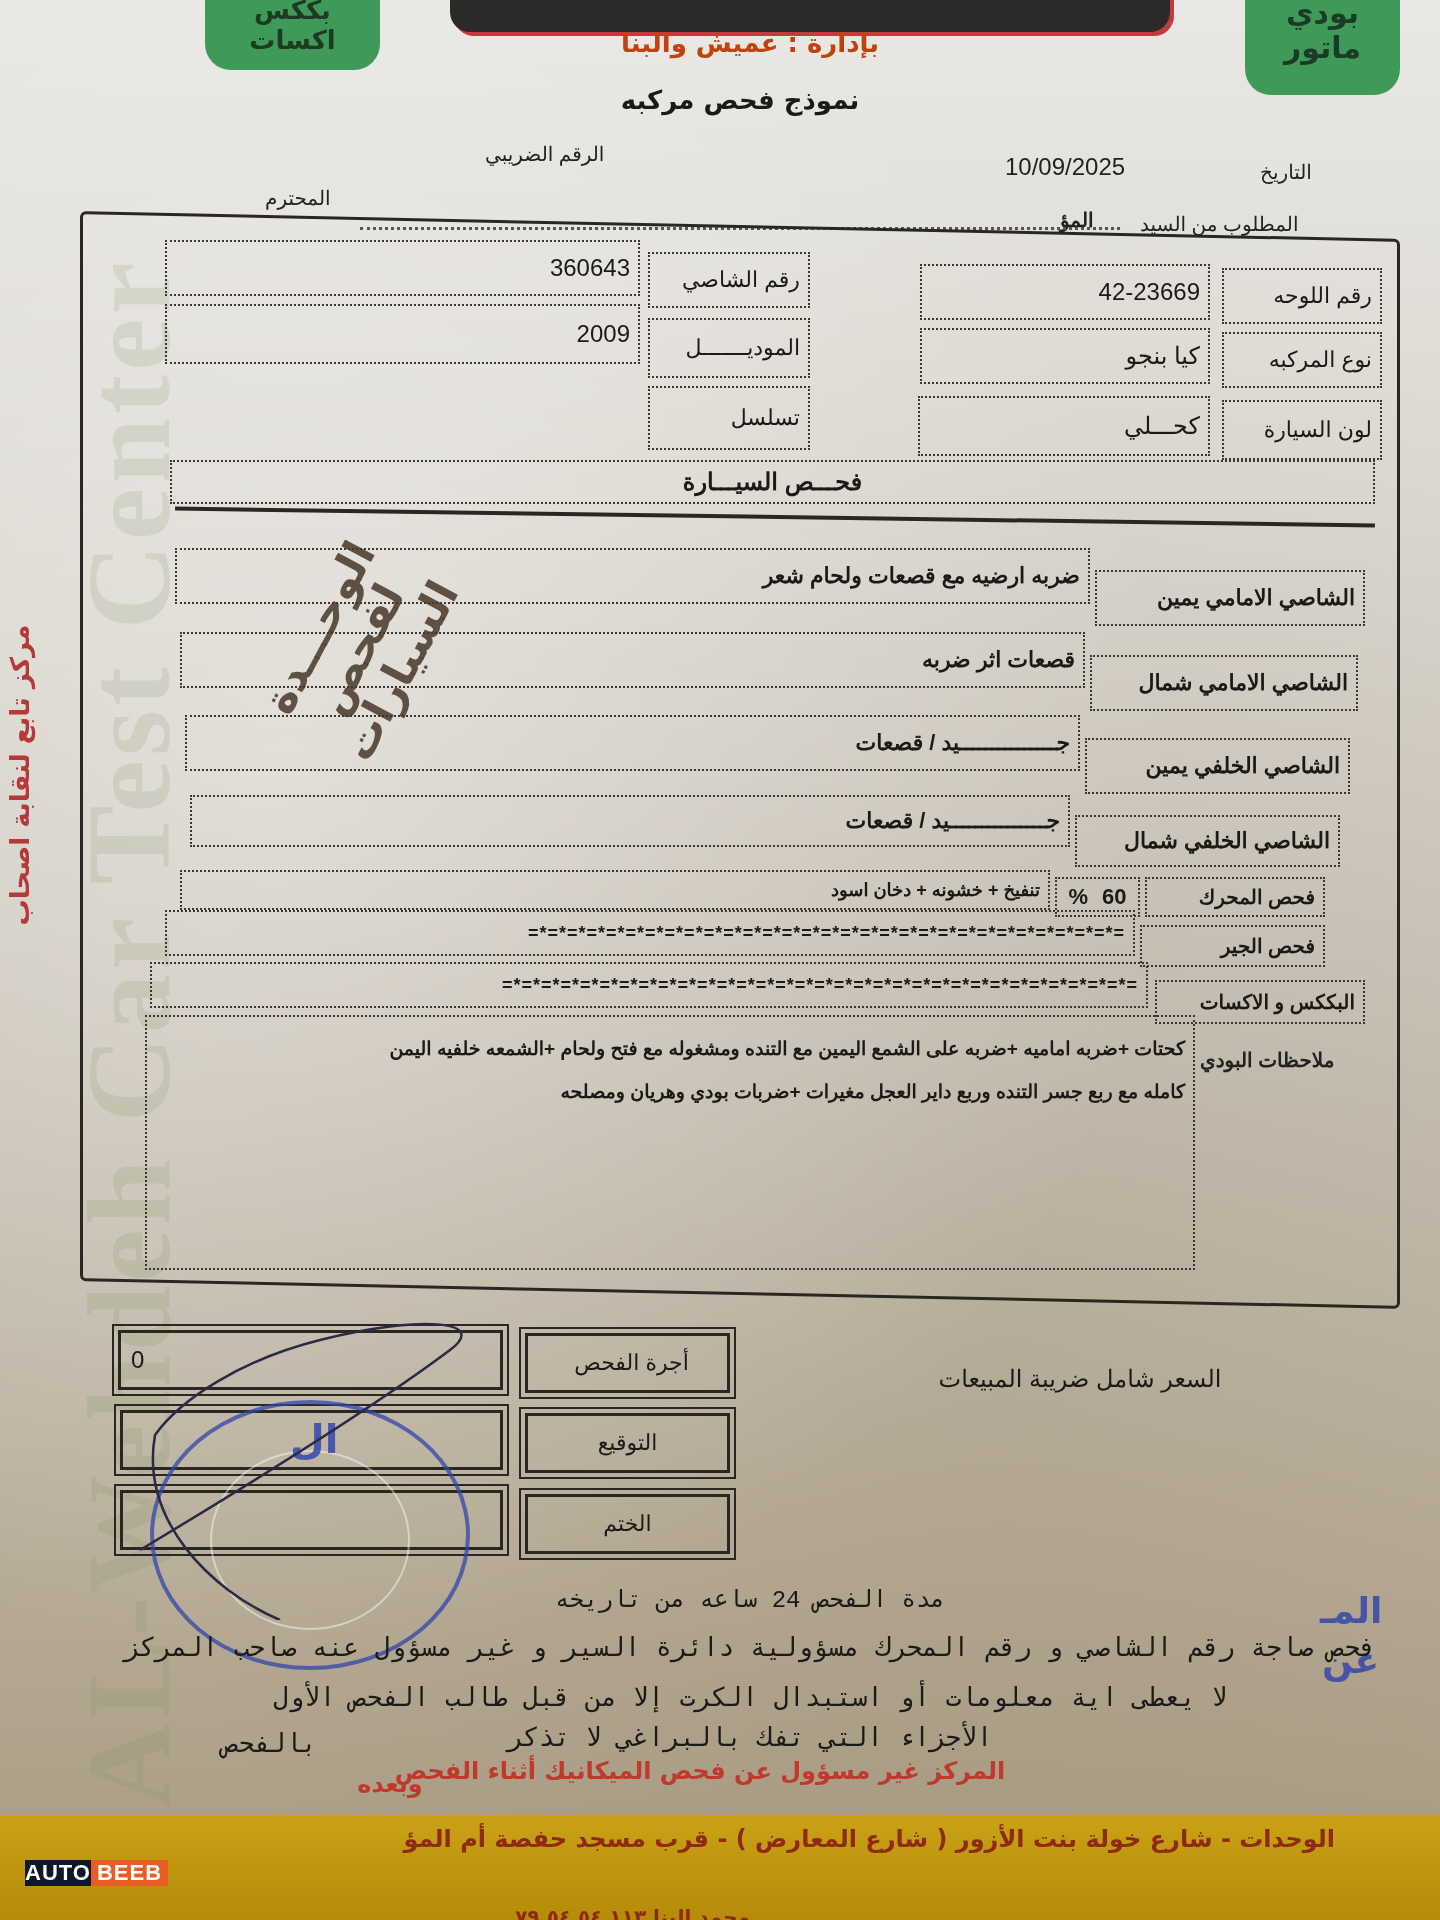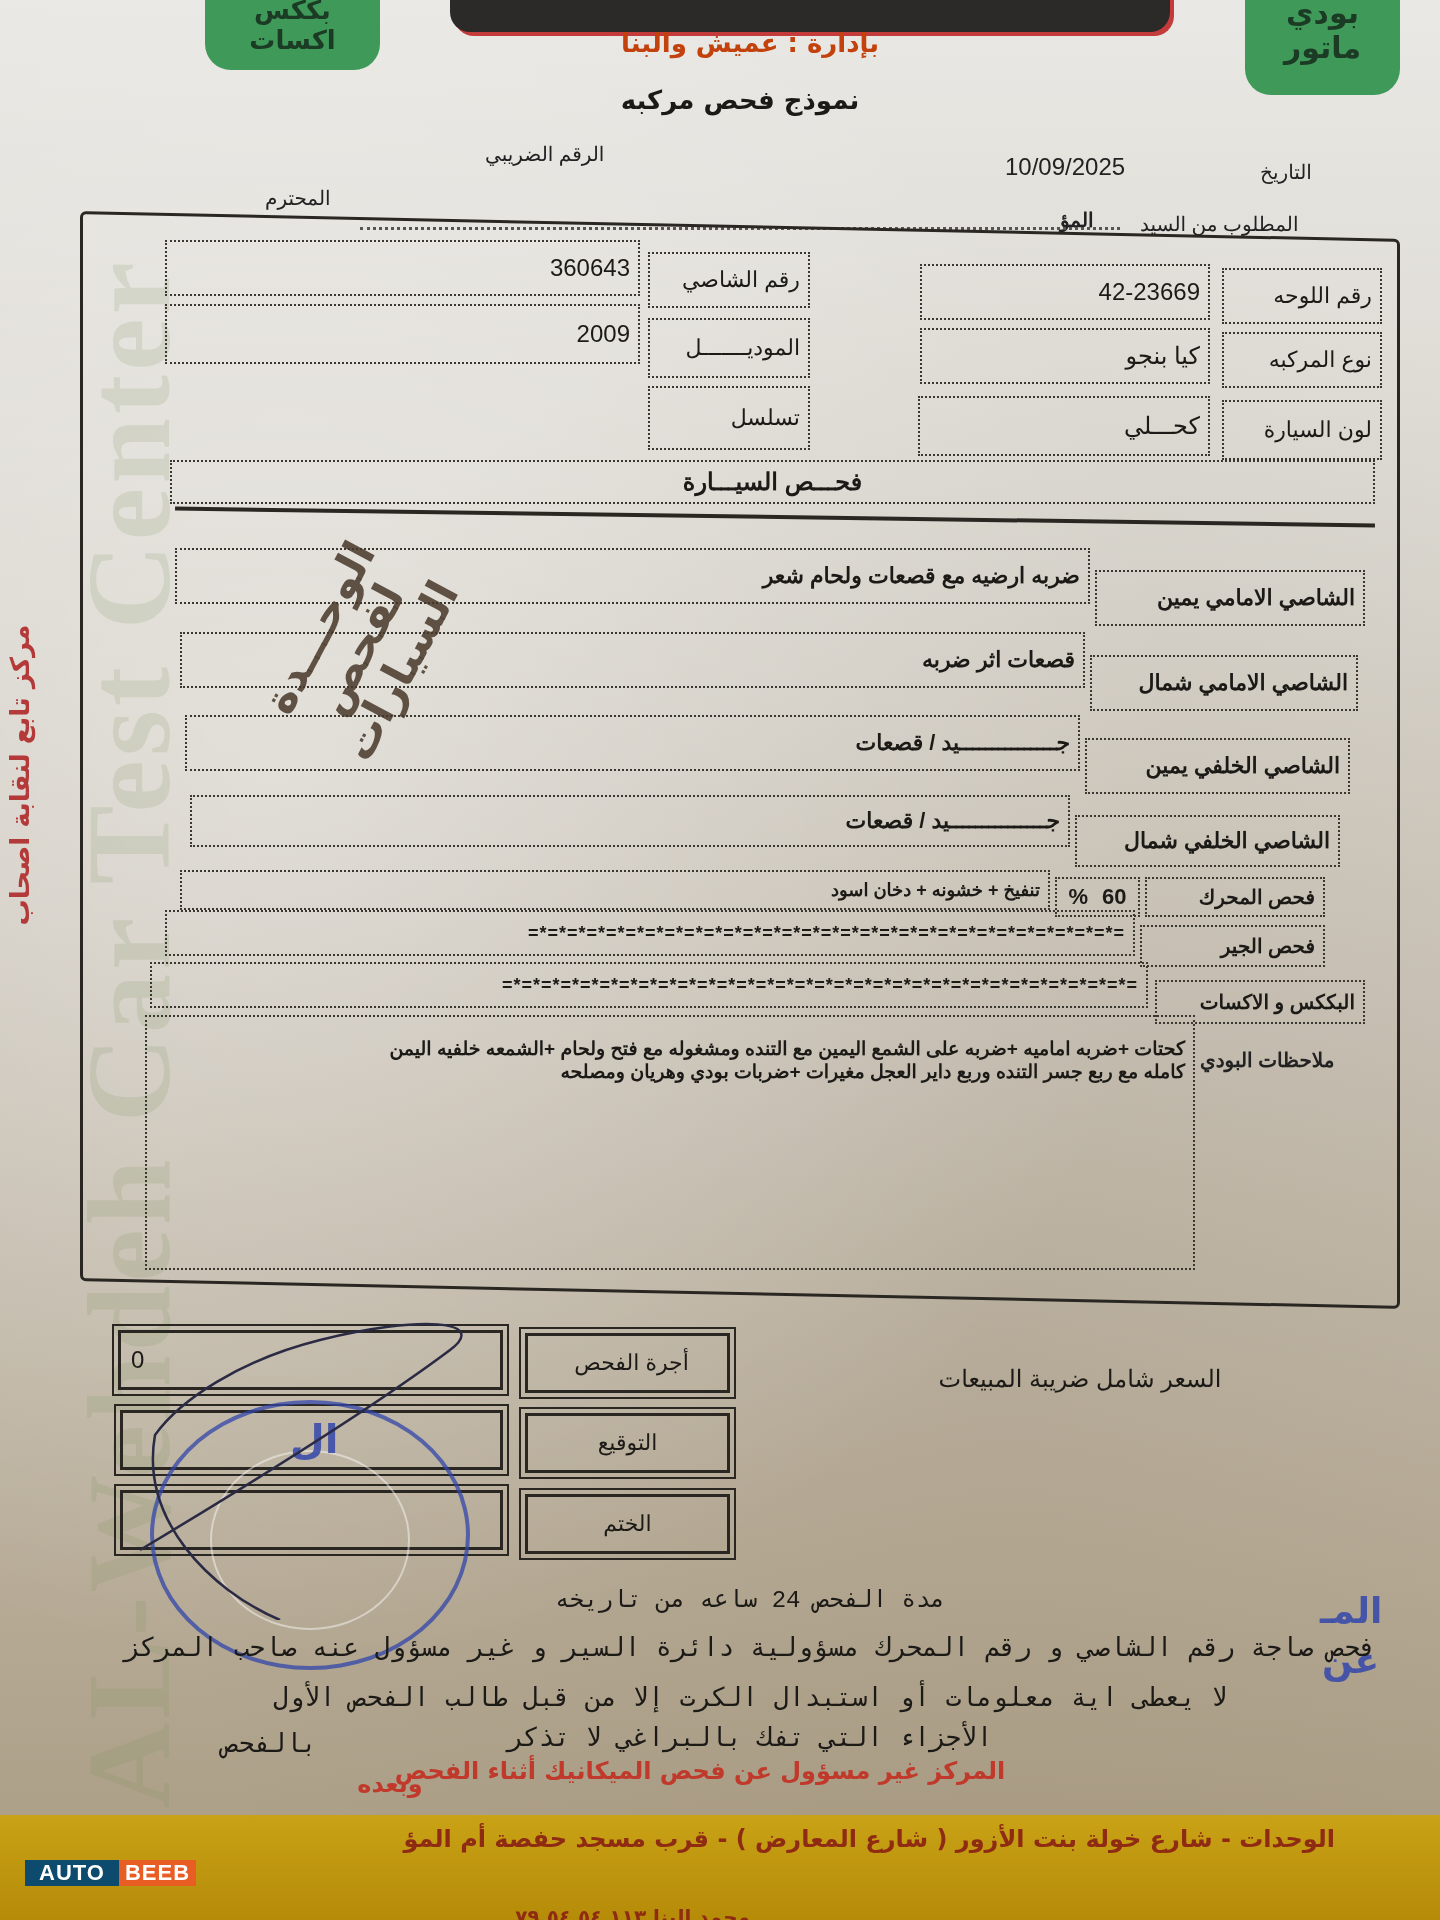--- a/index.html
+++ b/index.html
@@ -104,21 +104,21 @@
     .footer {
       position: absolute; left: 0; top: 1815px; width: 1440px; height: 105px;
       background: linear-gradient(180deg, #c9a216 0%, #b58b08 100%);
       direction: rtl;
     }
     .footer-line { position: absolute; right: 100px; color: #8e2b12; font-weight: bold; font-size: 24px; white-space: nowrap; }
     .brand {
       position: absolute; left: 25px; top: 1860px; height: 26px; display: flex; font-weight: bold; font-size: 22px;
       font-family: "Liberation Sans", sans-serif; letter-spacing: 1px;
     }
-    .brand .a { background: #0c4a6e; color: #fff; padding: 0 14px; line-height: 26px; }
+    .brand .a { background: #0f172a; color: #fff; padding: 0 0; line-height: 26px; }
     .brand .b { background: #e85d24; color: #fff; padding: 0 6px; line-height: 26px; }
   </style>
 </head>
 <body>
 
 <div class="paper-shade"></div>
 <div class="watermark-en">AL-Wehdeh Car Test Center</div>
 <div class="side-red">مركز تابع لنقابة اصحاب</div>
 
 <div class="logo-big"></div>
@@ -175,21 +175,21 @@
 </div>
 <div class="box bold" style="left:180px; top:870px; width:870px; height:40px; font-size:18px;">تنفيخ + خشونه + دخان اسود</div>
 
 <div class="box label bold" style="left:1140px; top:925px; width:185px; height:42px; font-size:20px;">فحص الجير</div>
 <div class="box bold" style="left:165px; top:910px; width:970px; height:46px; font-size:18px; letter-spacing:1px;">=*=*=*=*=*=*=*=*=*=*=*=*=*=*=*=*=*=*=*=*=*=*=*=*=*=*=*=*=*=*=</div>
 
 <div class="box label bold" style="left:1155px; top:980px; width:210px; height:44px; font-size:20px;">البككس و الاكسات</div>
 <div class="box bold" style="left:150px; top:962px; width:998px; height:46px; font-size:18px; letter-spacing:1px;">=*=*=*=*=*=*=*=*=*=*=*=*=*=*=*=*=*=*=*=*=*=*=*=*=*=*=*=*=*=*=*=*=</div>
 
 <div class="meta bold" style="left:1200px; top:1048px; font-size:20px;">ملاحظات البودي</div>
-<div class="box" style="left:145px; top:1015px; width:1050px; height:255px; align-items:flex-start; flex-direction:column; padding:20px 8px 0 8px;">
+<div class="box" style="left:145px; top:1015px; width:1050px; height:255px; align-items:flex-start; flex-direction:column; padding:20px 8px 0 8px;gap:20px;">
   <div class="bold" style="font-size:19px; direction:rtl; width:100%;">كحتات +ضربه اماميه +ضربه على الشمع اليمين مع التنده ومشغوله مع فتح ولحام +الشمعه خلفيه اليمن</div>
   <div class="bold" style="font-size:19px; direction:rtl; width:100%; margin-top:0;">كامله مع ربع جسر التنده وربع داير العجل مغيرات +ضربات بودي وهريان ومصلحه</div>
 </div>
 
 <div class="diag-stamp">
   <div>الوحـــدة</div>
   <div>لفحص السيارات</div>
 </div>
 
 <div class="dbl" style="left:525px; top:1333px; width:205px; height:60px;padding-left:8px;">أجرة الفحص</div>

